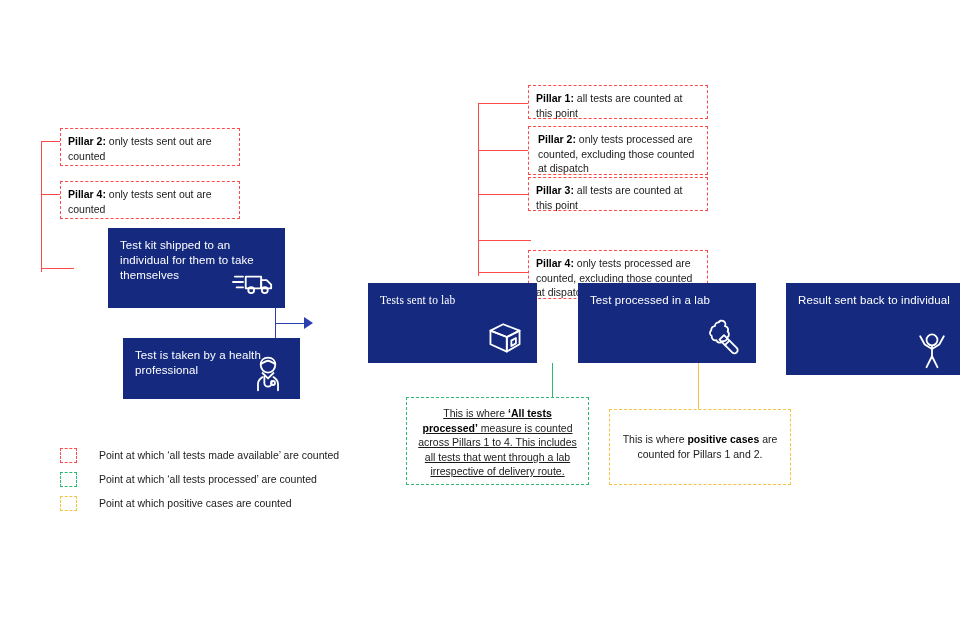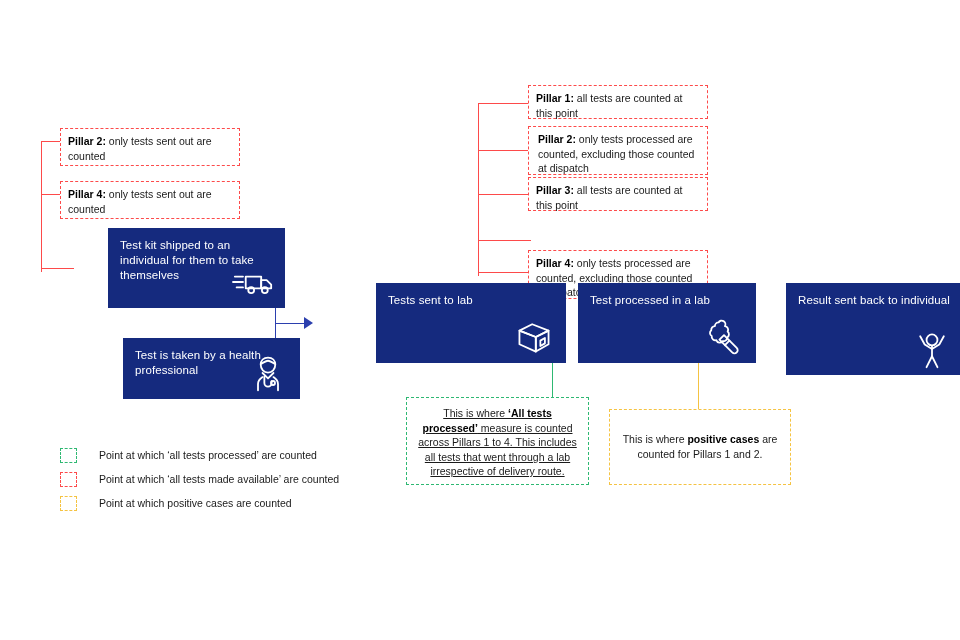--- a/index.html
+++ b/index.html
@@ -155,21 +155,21 @@
         <path d="M24 5c-5 0-8 3.5-8 8 0 5 3.5 8.5 8 8.5s8-3.5 8-8.5c0-4.5-3-8-8-8z"></path>
         <path d="M16 12c3-1 5-3.5 8-3.5S29 11 32 12"></path>
         <path d="M18 22l6 6 6-6"></path>
         <path d="M13 41v-7c0-4 3.5-6.5 5-7.5M35 41v-7c0-4-3.5-6.5-5-7.5"></path>
         <path d="M20 26v7a4 4 0 008 0v-2"></path>
         <circle cx="29.5" cy="33" r="2.2"></circle>
       </svg>
     </div>
   </div>
 
-  <div class="pbox" style="left:328px;top:283px;width:190px;height:80px;">
+  <div class="pbox" style="left:320px;top:283px;width:169px;height:80px;font-family:Liberation Serif, serif;">
     <div class="ptext">Tests sent to lab</div>
     <div class="picon">
       <svg viewBox="0 0 48 44" fill="none" stroke="#ffffff" stroke-width="2" stroke-linecap="round" stroke-linejoin="round">
         <path d="M8 15l14-7 18 7-14 7z"></path>
         <path d="M8 15v15l18 8V22z"></path>
         <path d="M26 22v16l14-8V15z"></path>
         <path d="M31 26v6l5-3v-6z"></path>
       </svg>
     </div>
   </div>
@@ -202,26 +202,26 @@
   </div>
 
   <div class="callout yellow" style="left:609px;top:409px;width:182px;height:76px;display:flex;align-items:center;justify-content:center;">
     <div>
       <span>This is where </span><b>positive cases</b><span> are counted for Pillars 1 and 2.</span>
     </div>
   </div>
 
   <div id="legend">
     <div class="lrow">
+      <div class="lsw red"></div>
+      <div class="ltxt">Point at which ‘all tests made available’ are counted</div>
+    </div>
+    <div class="lrow">
       <div class="lsw green"></div>
       <div class="ltxt">Point at which ‘all tests processed’ are counted</div>
-    </div>
-    <div class="lrow">
-      <div class="lsw red"></div>
-      <div class="ltxt">Point at which ‘all tests made available’ are counted</div>
     </div>
     <div class="lrow">
       <div class="lsw yellow"></div>
       <div class="ltxt">Point at which positive cases are counted</div>
     </div>
   </div>
 
 </div>
 
 </body></html>

